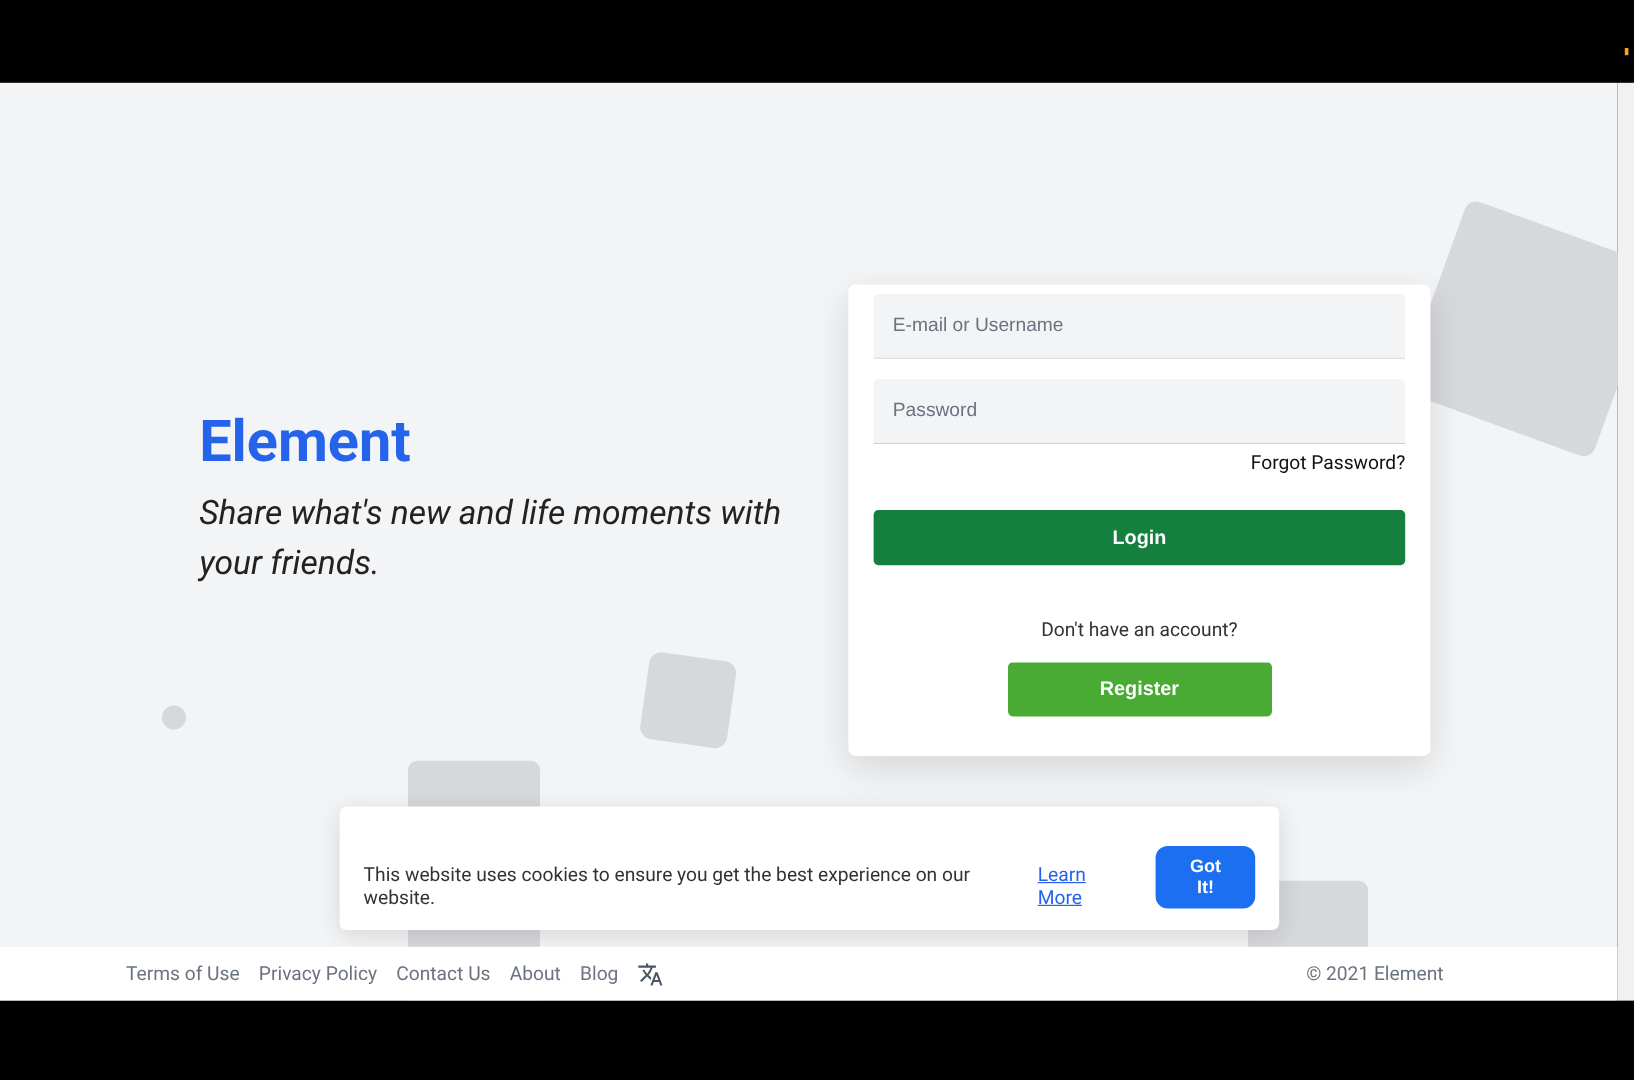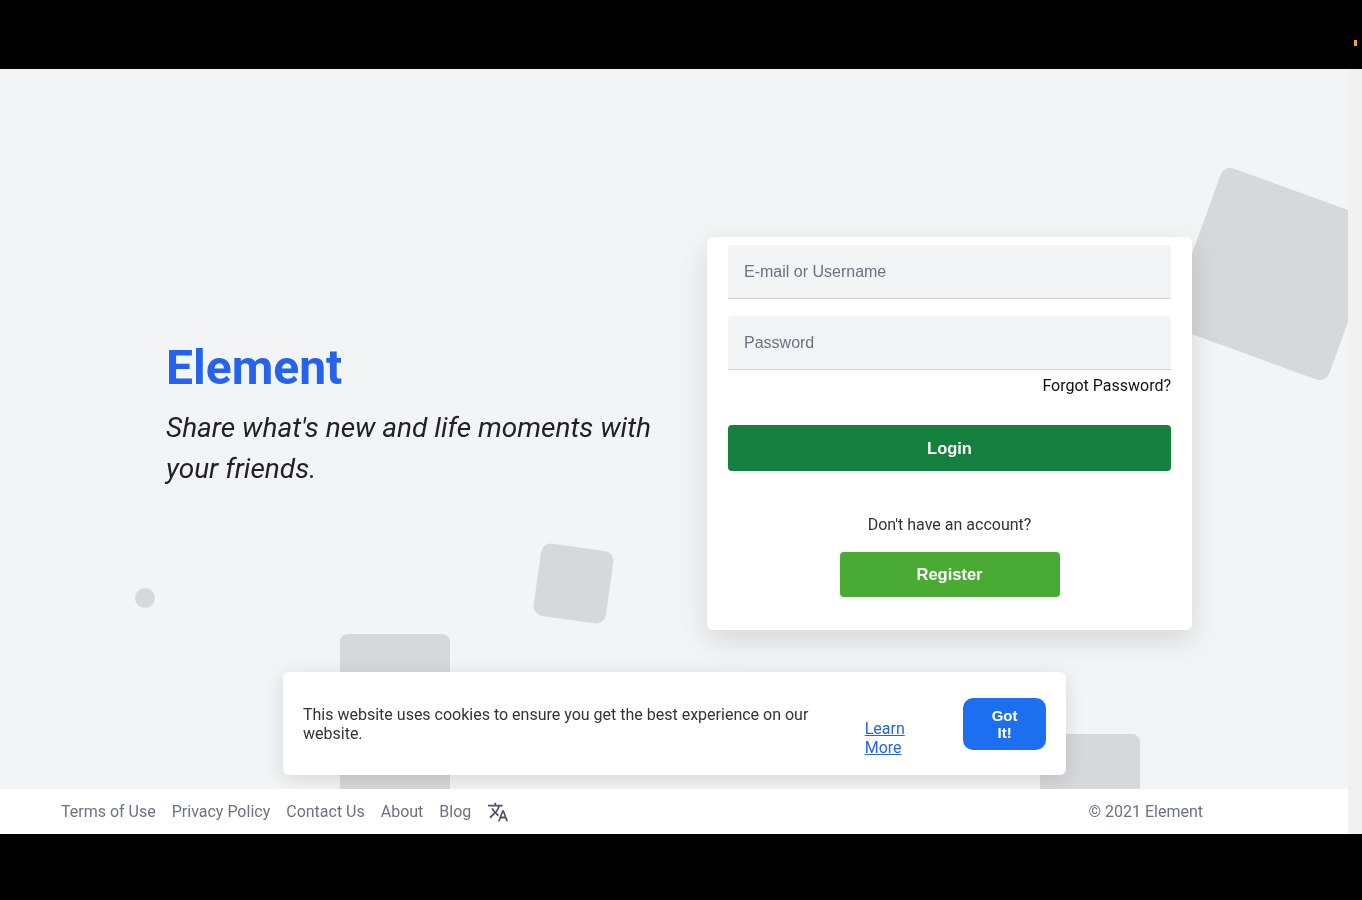--- a/index.html
+++ b/index.html
@@ -163,21 +163,21 @@
     .cookie-banner {
       position: absolute;
       left: 283px;
       bottom: 59px;
       width: 783px;
       background: #fff;
       border-radius: 6px;
       box-shadow: 0 4px 20px rgba(0,0,0,0.12);
       padding: 18px 20px;
       display: flex;
-      align-items: center;
+      align-items: flex-end;
       gap: 10px;
     }
     .cookie-text {
       color: #333;
       font-size: 16px;
     }
     .cookie-learn {
       color: #2563eb;
       text-decoration: underline;
       font-size: 16px;
@@ -200,21 +200,21 @@
     
     .footer {
       position: absolute;
       bottom: 0;
       left: 0;
       right: 0;
       height: 45px;
       background: #fff;
       display: flex;
       align-items: center;
-      padding: 0 145px 0 61px;
+      padding: 0 145px 0 105px;
     }
     .footer-links {
       display: flex;
       align-items: center;
       gap: 16px;
     }
     .footer-link {
       color: #6b7280;
       text-decoration: none;
       font-size: 16px;

